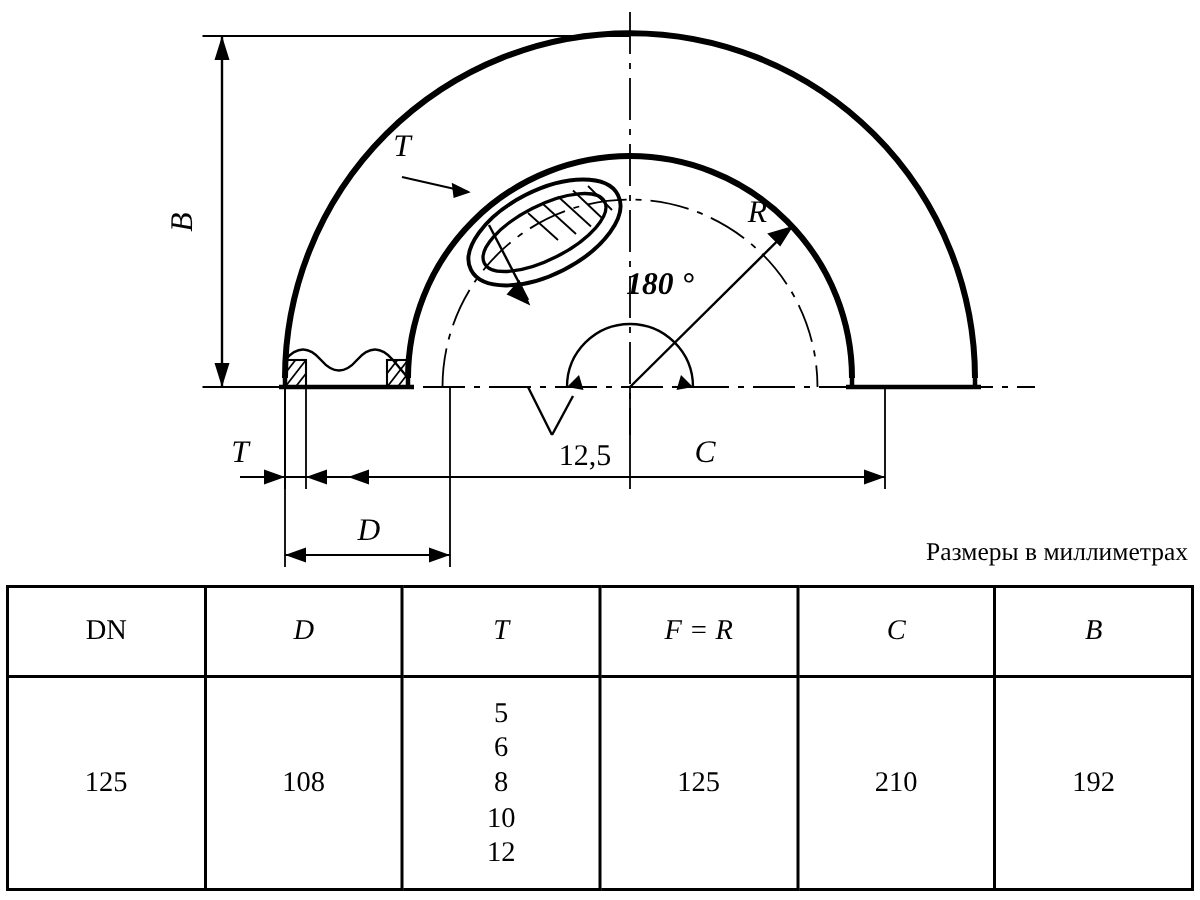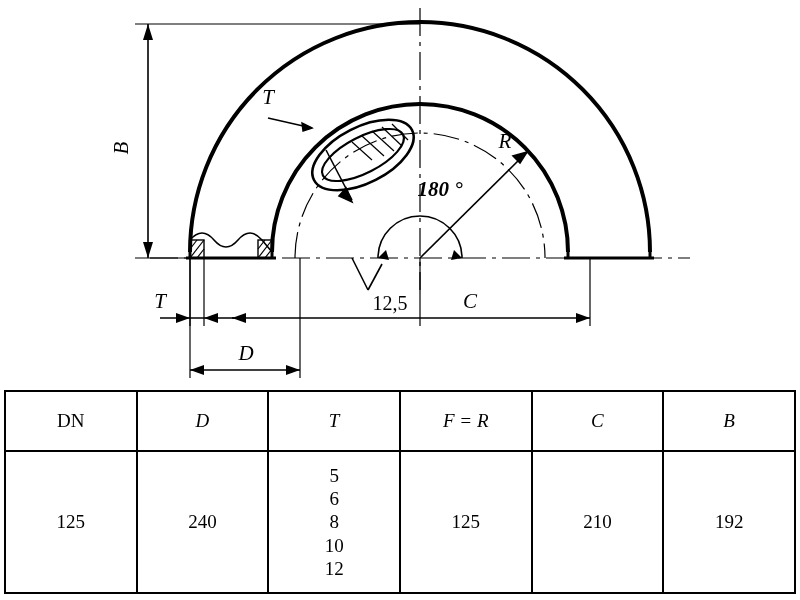--- a/index.html
+++ b/index.html
@@ -222,36 +222,37 @@
       </g>
       <g fill="#000">
         <polygon points="190,370 204,365 204,375"></polygon>
         <polygon points="300,370 286,365 286,375"></polygon>
       </g>
       <text class="lbl-italic" x="246" y="360" text-anchor="middle">D</text>
 
     </svg>
   </div>
 
+  <div class="units-label">Размеры в миллиметрах</div>
 
   <table class="dim-table">
     <thead>
       <tr>
         <th>DN</th>
         <th class="italic-head">D</th>
         <th class="italic-head">T</th>
         <th class="italic-head">F  =  R</th>
         <th class="italic-head">C</th>
         <th class="italic-head">B</th>
       </tr>
     </thead>
     <tbody>
       <tr>
         <td>125</td>
-        <td>240</td>
+        <td>108</td>
         <td class="thickness-list">5
 6
 8
 10
 12</td>
         <td>125</td>
         <td>210</td>
         <td>192</td>
       </tr>
     </tbody>

